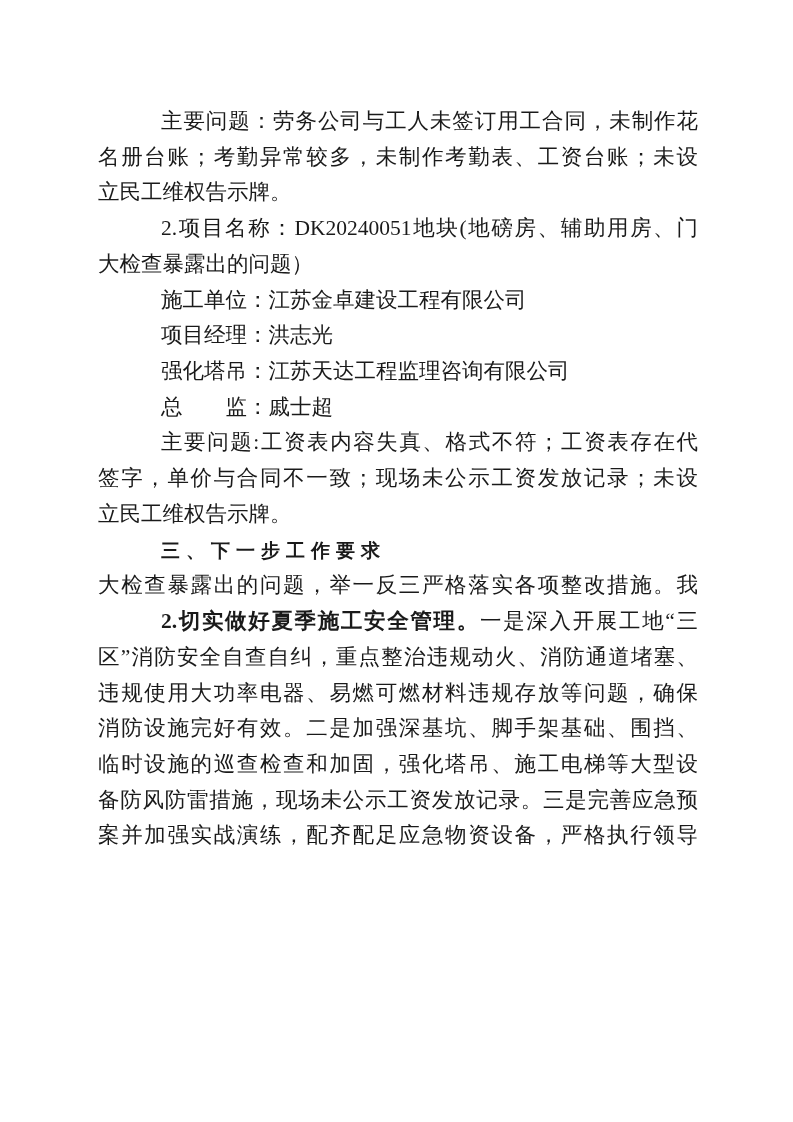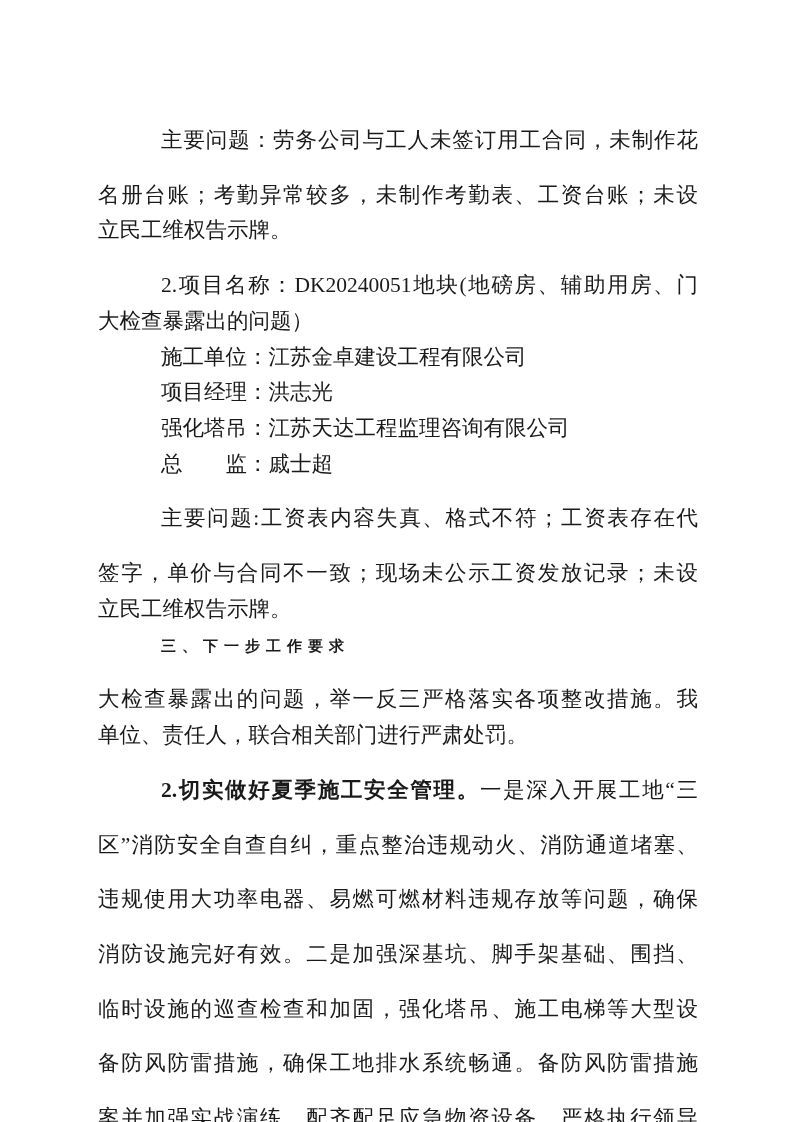--- a/index.html
+++ b/index.html
@@ -27,36 +27,35 @@
     line-height: 35.72px;
     font-size: 21.5px;
     white-space: nowrap;
     text-align: left;
   }
   
   .ln.fill {
     text-align: justify;
     text-align-last: justify;
     text-justify: inter-character;
-    margin-top: 19px;
   }
   
   .ln.ind {
     padding-left: 63px;
   }
   .ln.fill.ind {
     width: 537px; 
   }
   .ln .b {
     font-weight: 700;
   }
   .ln.head {
     font-family: "Liberation Sans", "DejaVu Sans", sans-serif;
     font-weight: 700;
-    font-size: 15px;
+    font-size: 19px;
     letter-spacing: 6px;
   }
 </style>
 </head>
 <body>
 
 <div class="page">
   <div class="textblock" id="textblock" style="color: rgb(26, 26, 26);">
       <div class="ln fill ind"><span>主要问题：劳务公司与工人未签订用工合同，未制作花</span></div>
       <div class="ln fill"><span>名册台账；考勤异常较多，未制作考勤表、工资台账；未设</span></div>
@@ -65,22 +64,21 @@
       <div class="ln"><span>大检查暴露出的问题）</span></div>
       <div class="ln ind"><span>施工单位：江苏金卓建设工程有限公司</span></div>
       <div class="ln ind"><span>项目经理：洪志光</span></div>
       <div class="ln ind"><span>强化塔吊：江苏天达工程监理咨询有限公司</span></div>
       <div class="ln ind"><span>总　　监：戚士超</span></div>
       <div class="ln fill ind"><span>主要问题:工资表内容失真、格式不符；工资表存在代</span></div>
       <div class="ln fill"><span>签字，单价与合同不一致；现场未公示工资发放记录；未设</span></div>
       <div class="ln"><span>立民工维权告示牌。</span></div>
       <div class="ln ind head"><span>三、下一步工作要求</span></div>
       <div class="ln fill"><span>大检查暴露出的问题，举一反三严格落实各项整改措施。我</span></div>
-      <div class="ln"><span>单位、责任人，联合相关部门进行严肃处罚。</span></div>
       <div class="ln fill ind"><span class="b">2.切实做好夏季施工安全管理。</span><span>一是深入开展工地“三</span></div>
       <div class="ln fill"><span>区”消防安全自查自纠，重点整治违规动火、消防通道堵塞、</span></div>
       <div class="ln fill"><span>违规使用大功率电器、易燃可燃材料违规存放等问题，确保</span></div>
       <div class="ln fill"><span>消防设施完好有效。二是加强深基坑、脚手架基础、围挡、</span></div>
       <div class="ln fill"><span>临时设施的巡查检查和加固，强化塔吊、施工电梯等大型设</span></div>
-      <div class="ln fill"><span>备防风防雷措施，确保工地排水系统畅通。备防风防雷措施</span></div>
+      <div class="ln fill"><span>备防风防雷措施，现场未公示工资发放记录。三是完善应急预</span></div>
       <div class="ln fill"><span>案并加强实战演练，配齐配足应急物资设备，严格执行领导</span></div>
     </div>
 </div>
 
 </body></html>

